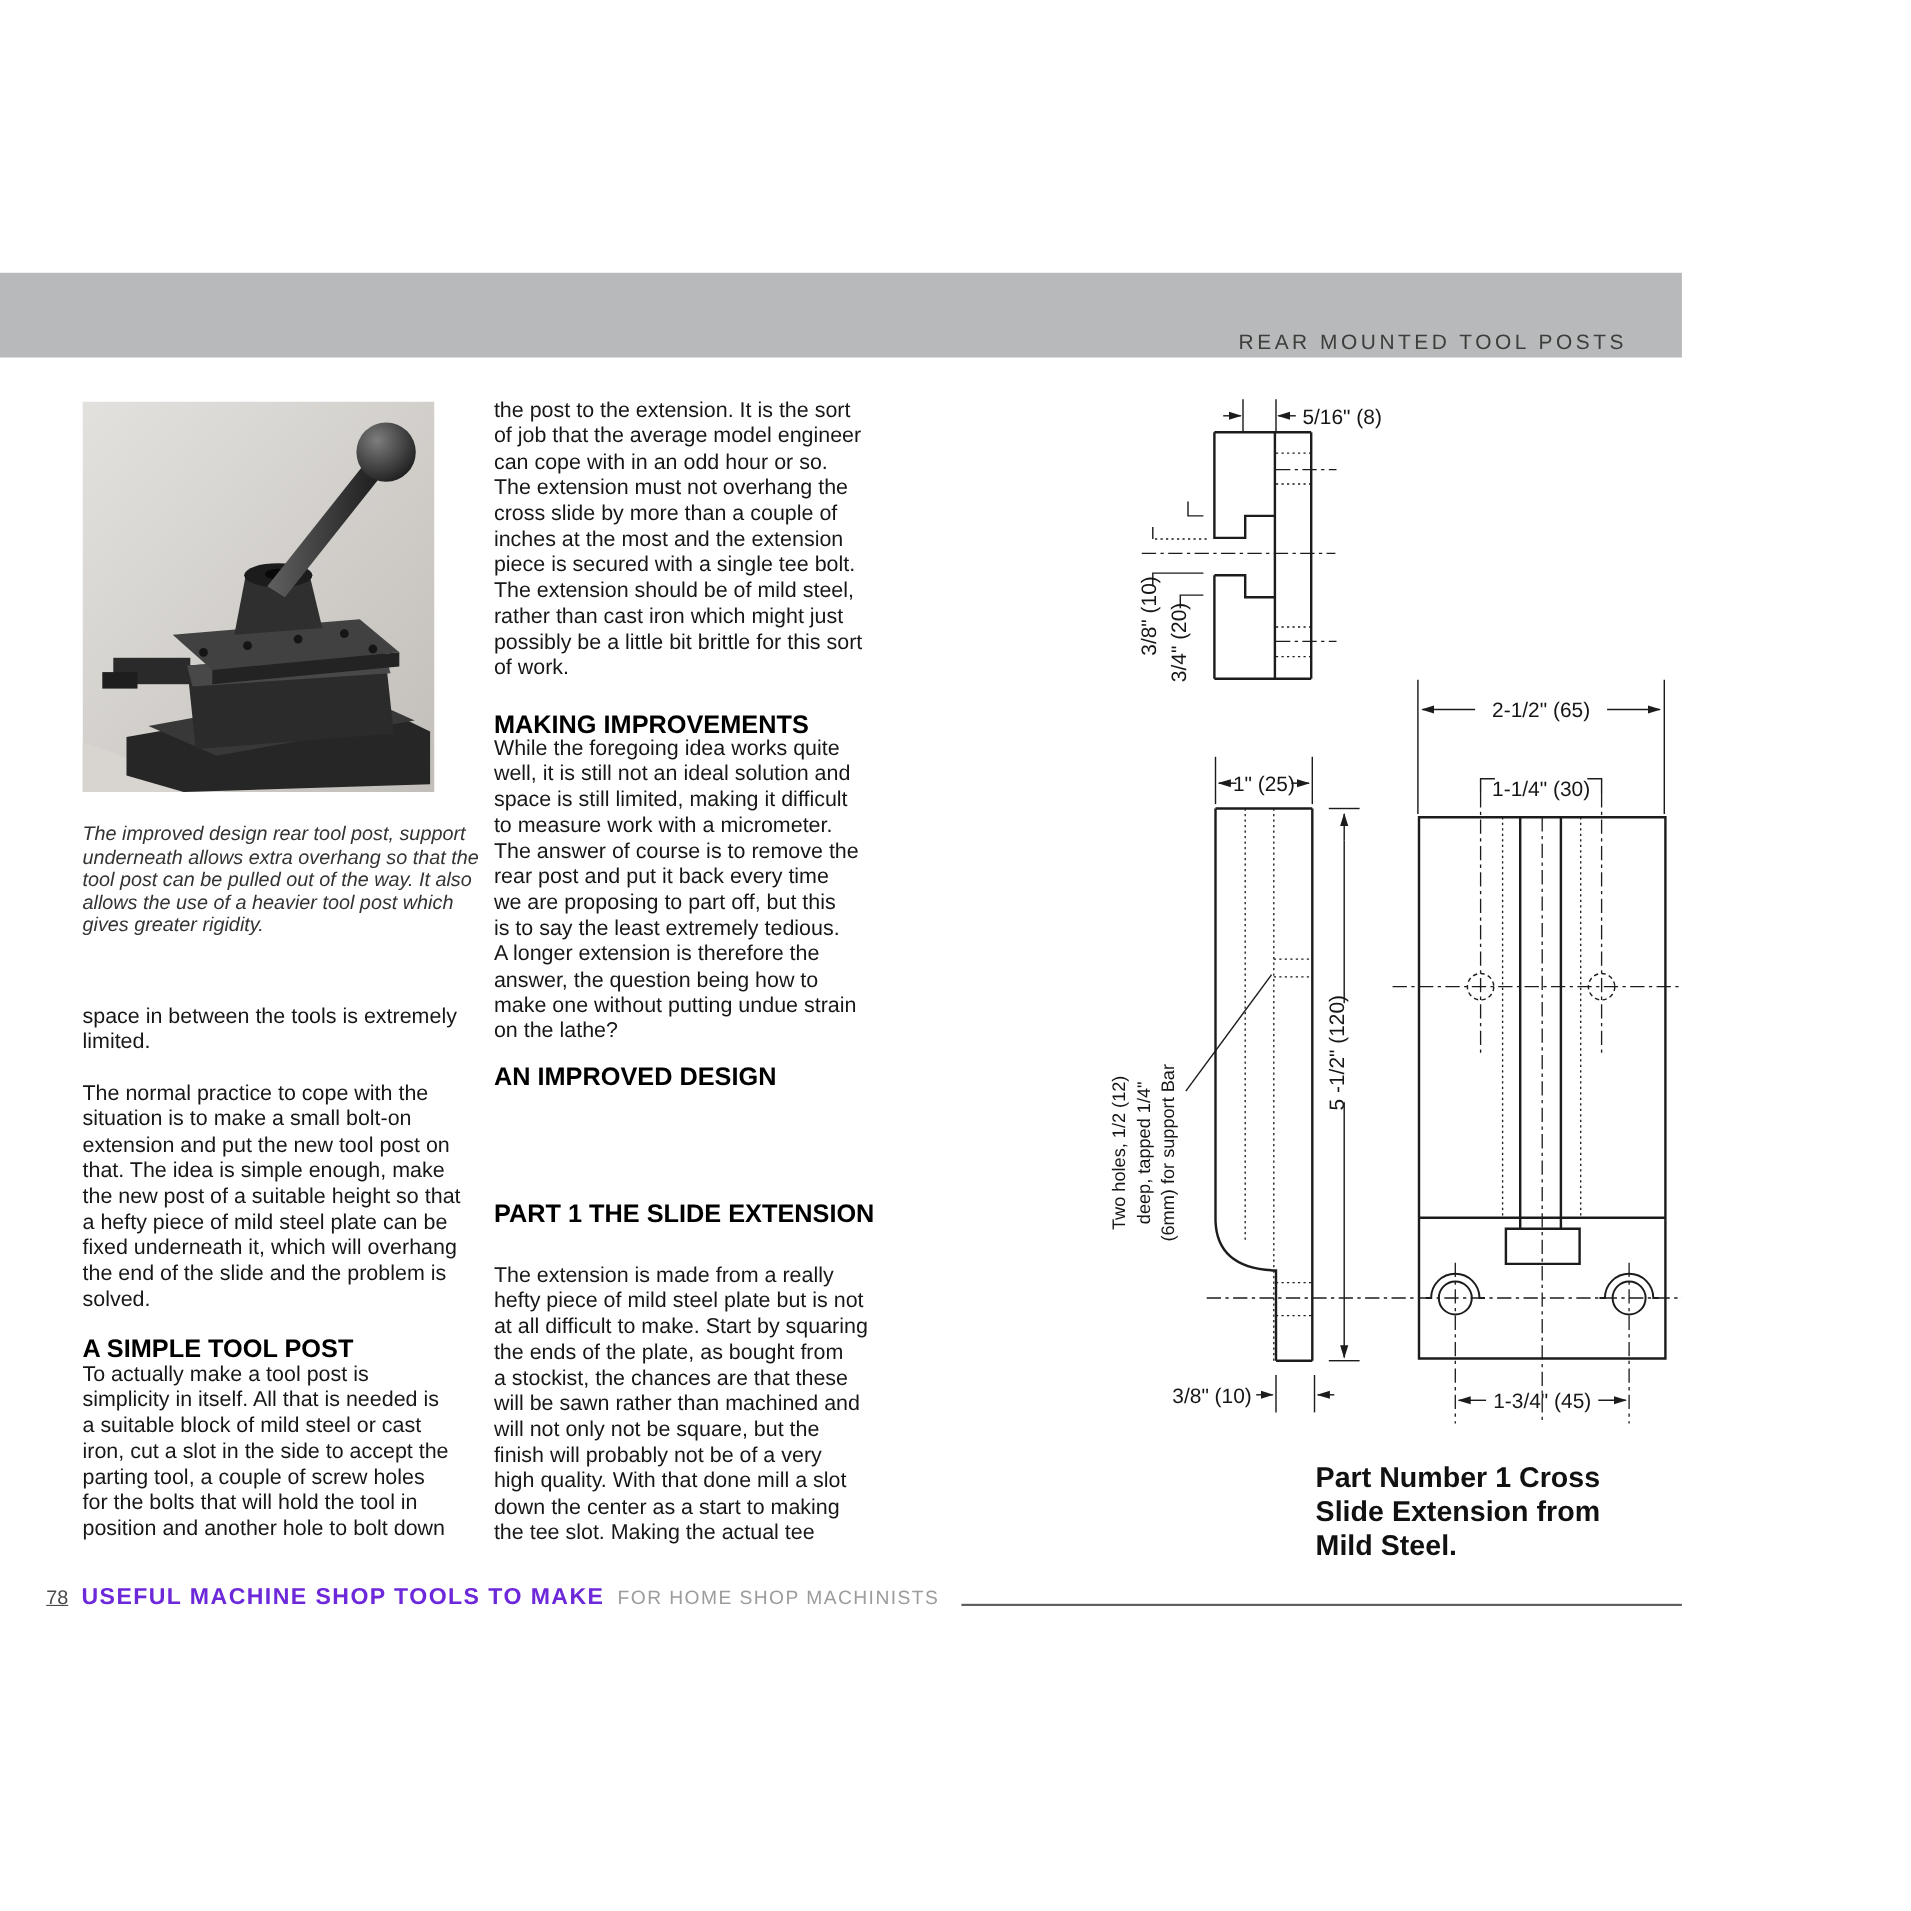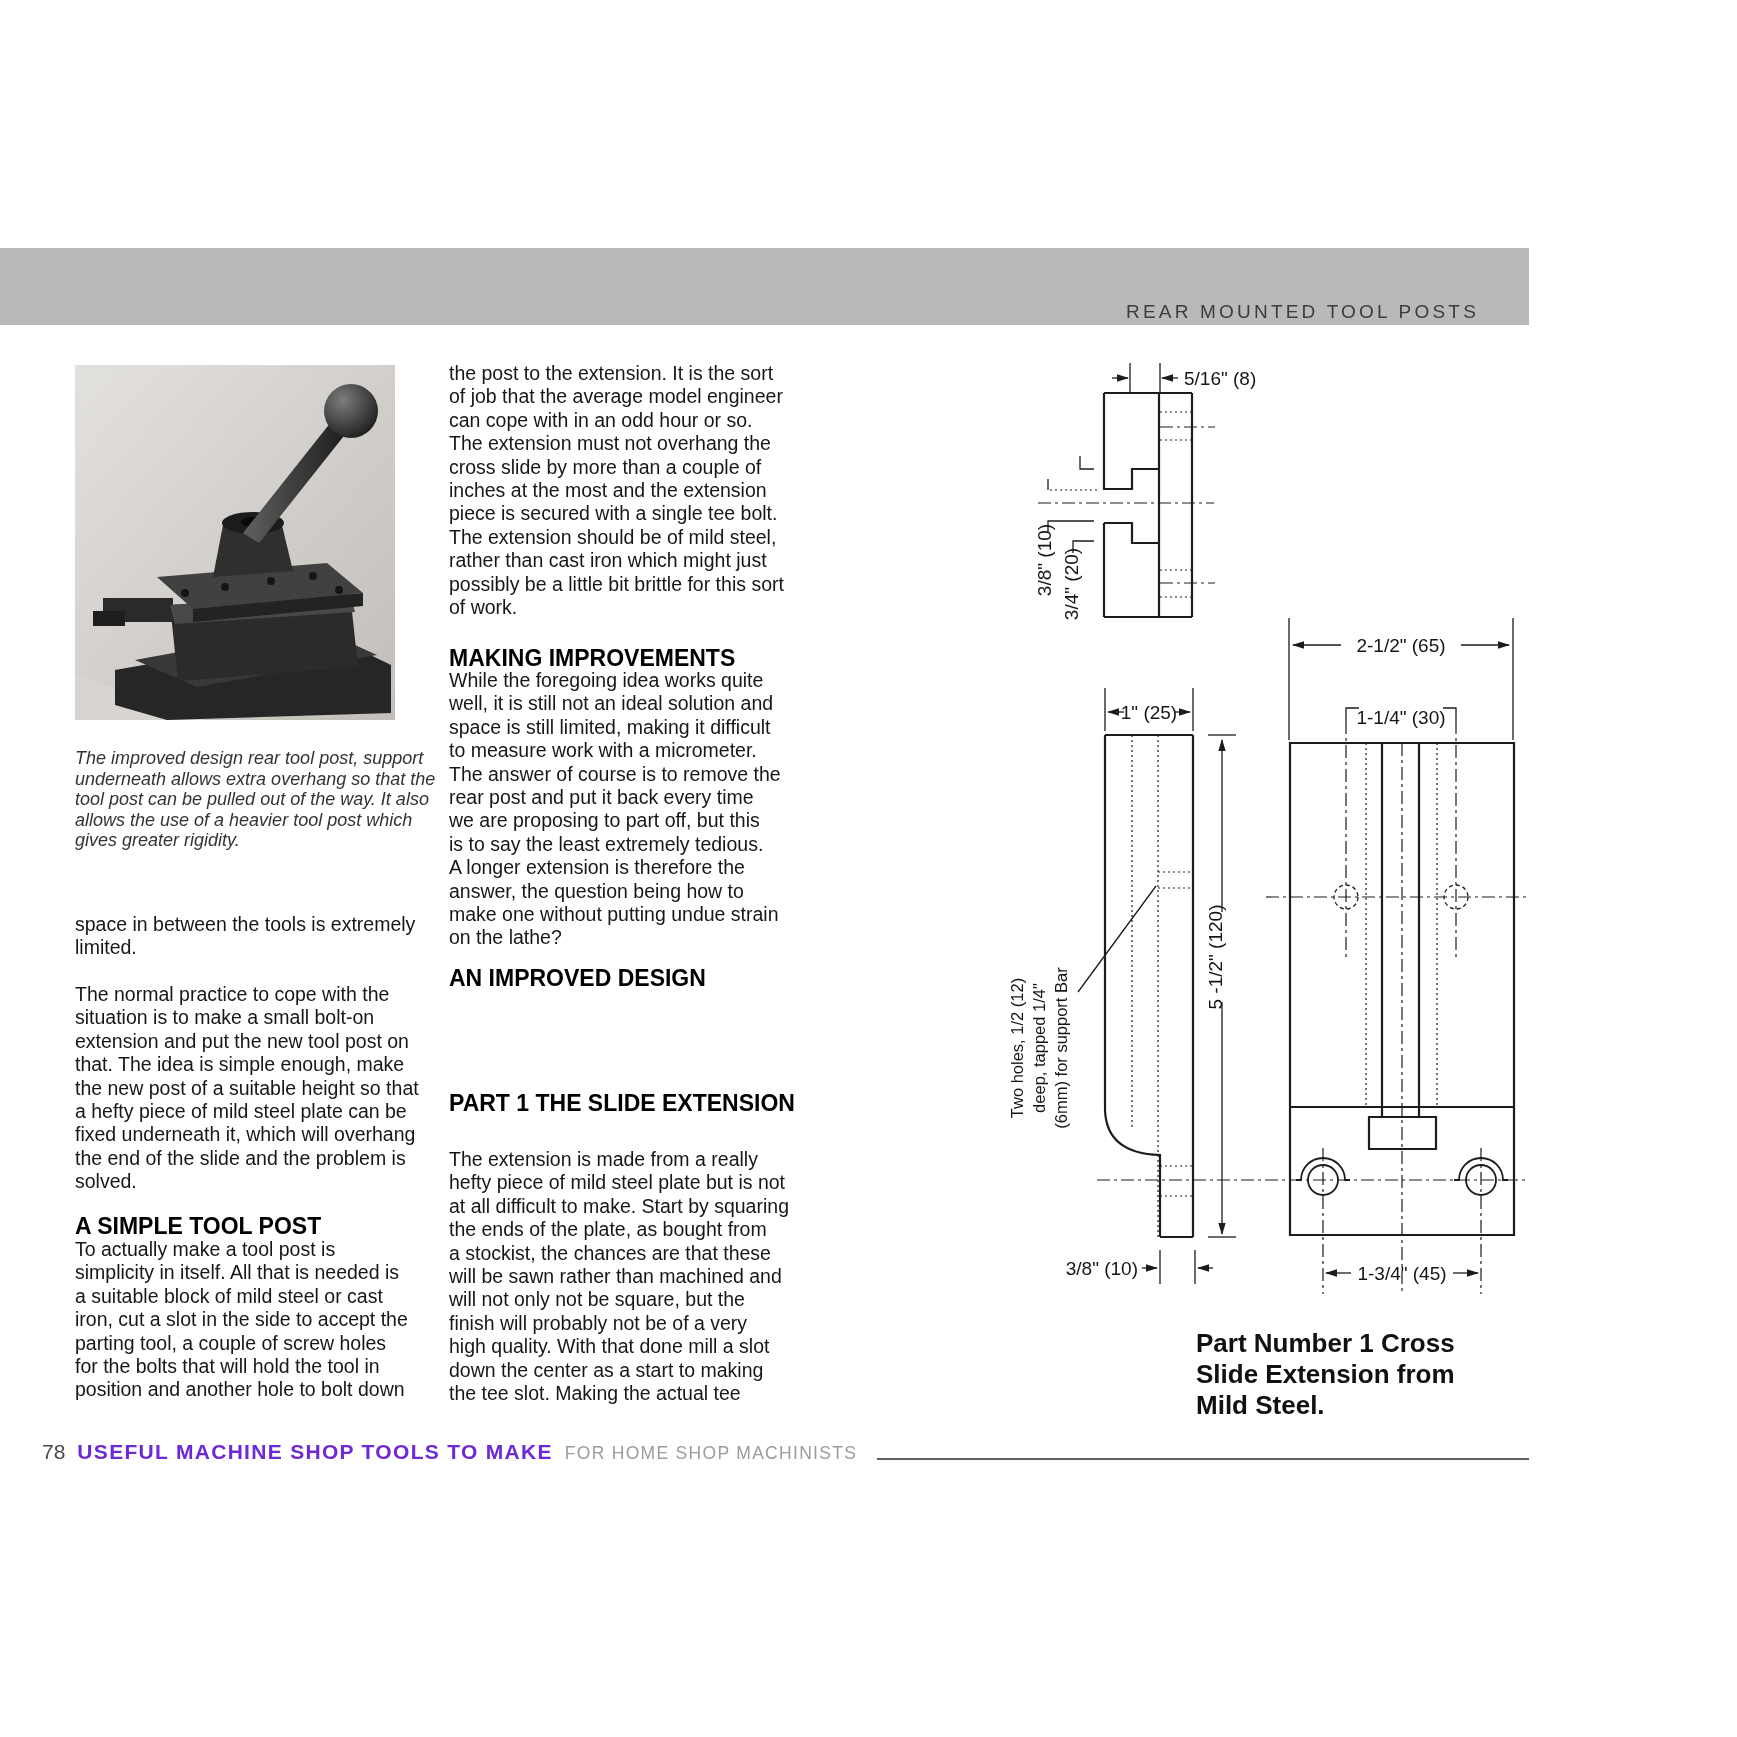--- a/index.html
+++ b/index.html
@@ -21,21 +21,21 @@
   .med{stroke:#1c1c1c;stroke-width:1.8;fill:none;}
   .thin{stroke:#1c1c1c;stroke-width:1.3;fill:none;}
   .dotted{stroke:#1c1c1c;stroke-width:1.2;fill:none;stroke-dasharray:2,3;}
   .dashdot{stroke:#1c1c1c;stroke-width:1.2;fill:none;stroke-dasharray:13,4,3,4;}
   .dashcirc{stroke:#1c1c1c;stroke-width:1.3;fill:none;stroke-dasharray:4,3;}
   .dimtxt{font-family:"Liberation Sans",sans-serif;font-size:19px;fill:#161616;}
   .notetxt{font-family:"Liberation Sans",sans-serif;font-size:16.5px;fill:#161616;}
   .captxt{font-family:"Liberation Sans",sans-serif;font-size:26px;font-weight:700;fill:#111;}
   
   .footer{position:absolute;left:42px;top:1440px;width:1662px;display:flex;align-items:baseline;gap:12px;}
-  .pagenum{font-size:21px;color:#4a4a4a;}
+  .pagenum{font-size:18px;color:#4a4a4a;text-decoration:underline;}
   .ftitle{font-size:21px;font-weight:700;letter-spacing:1.3px;color:#6d28d9;white-space:nowrap;}
   .fsub{font-size:17.5px;letter-spacing:1.3px;color:#9c9c9c;white-space:nowrap;}
   .frule{flex:1;height:1.5px;background:#5f5f5f;align-self:center;margin:14px 8px 0 8px;}
 </style>
 </head>
 <body>
 
 <div class="page">
 
   <div class="grayband"></div>

